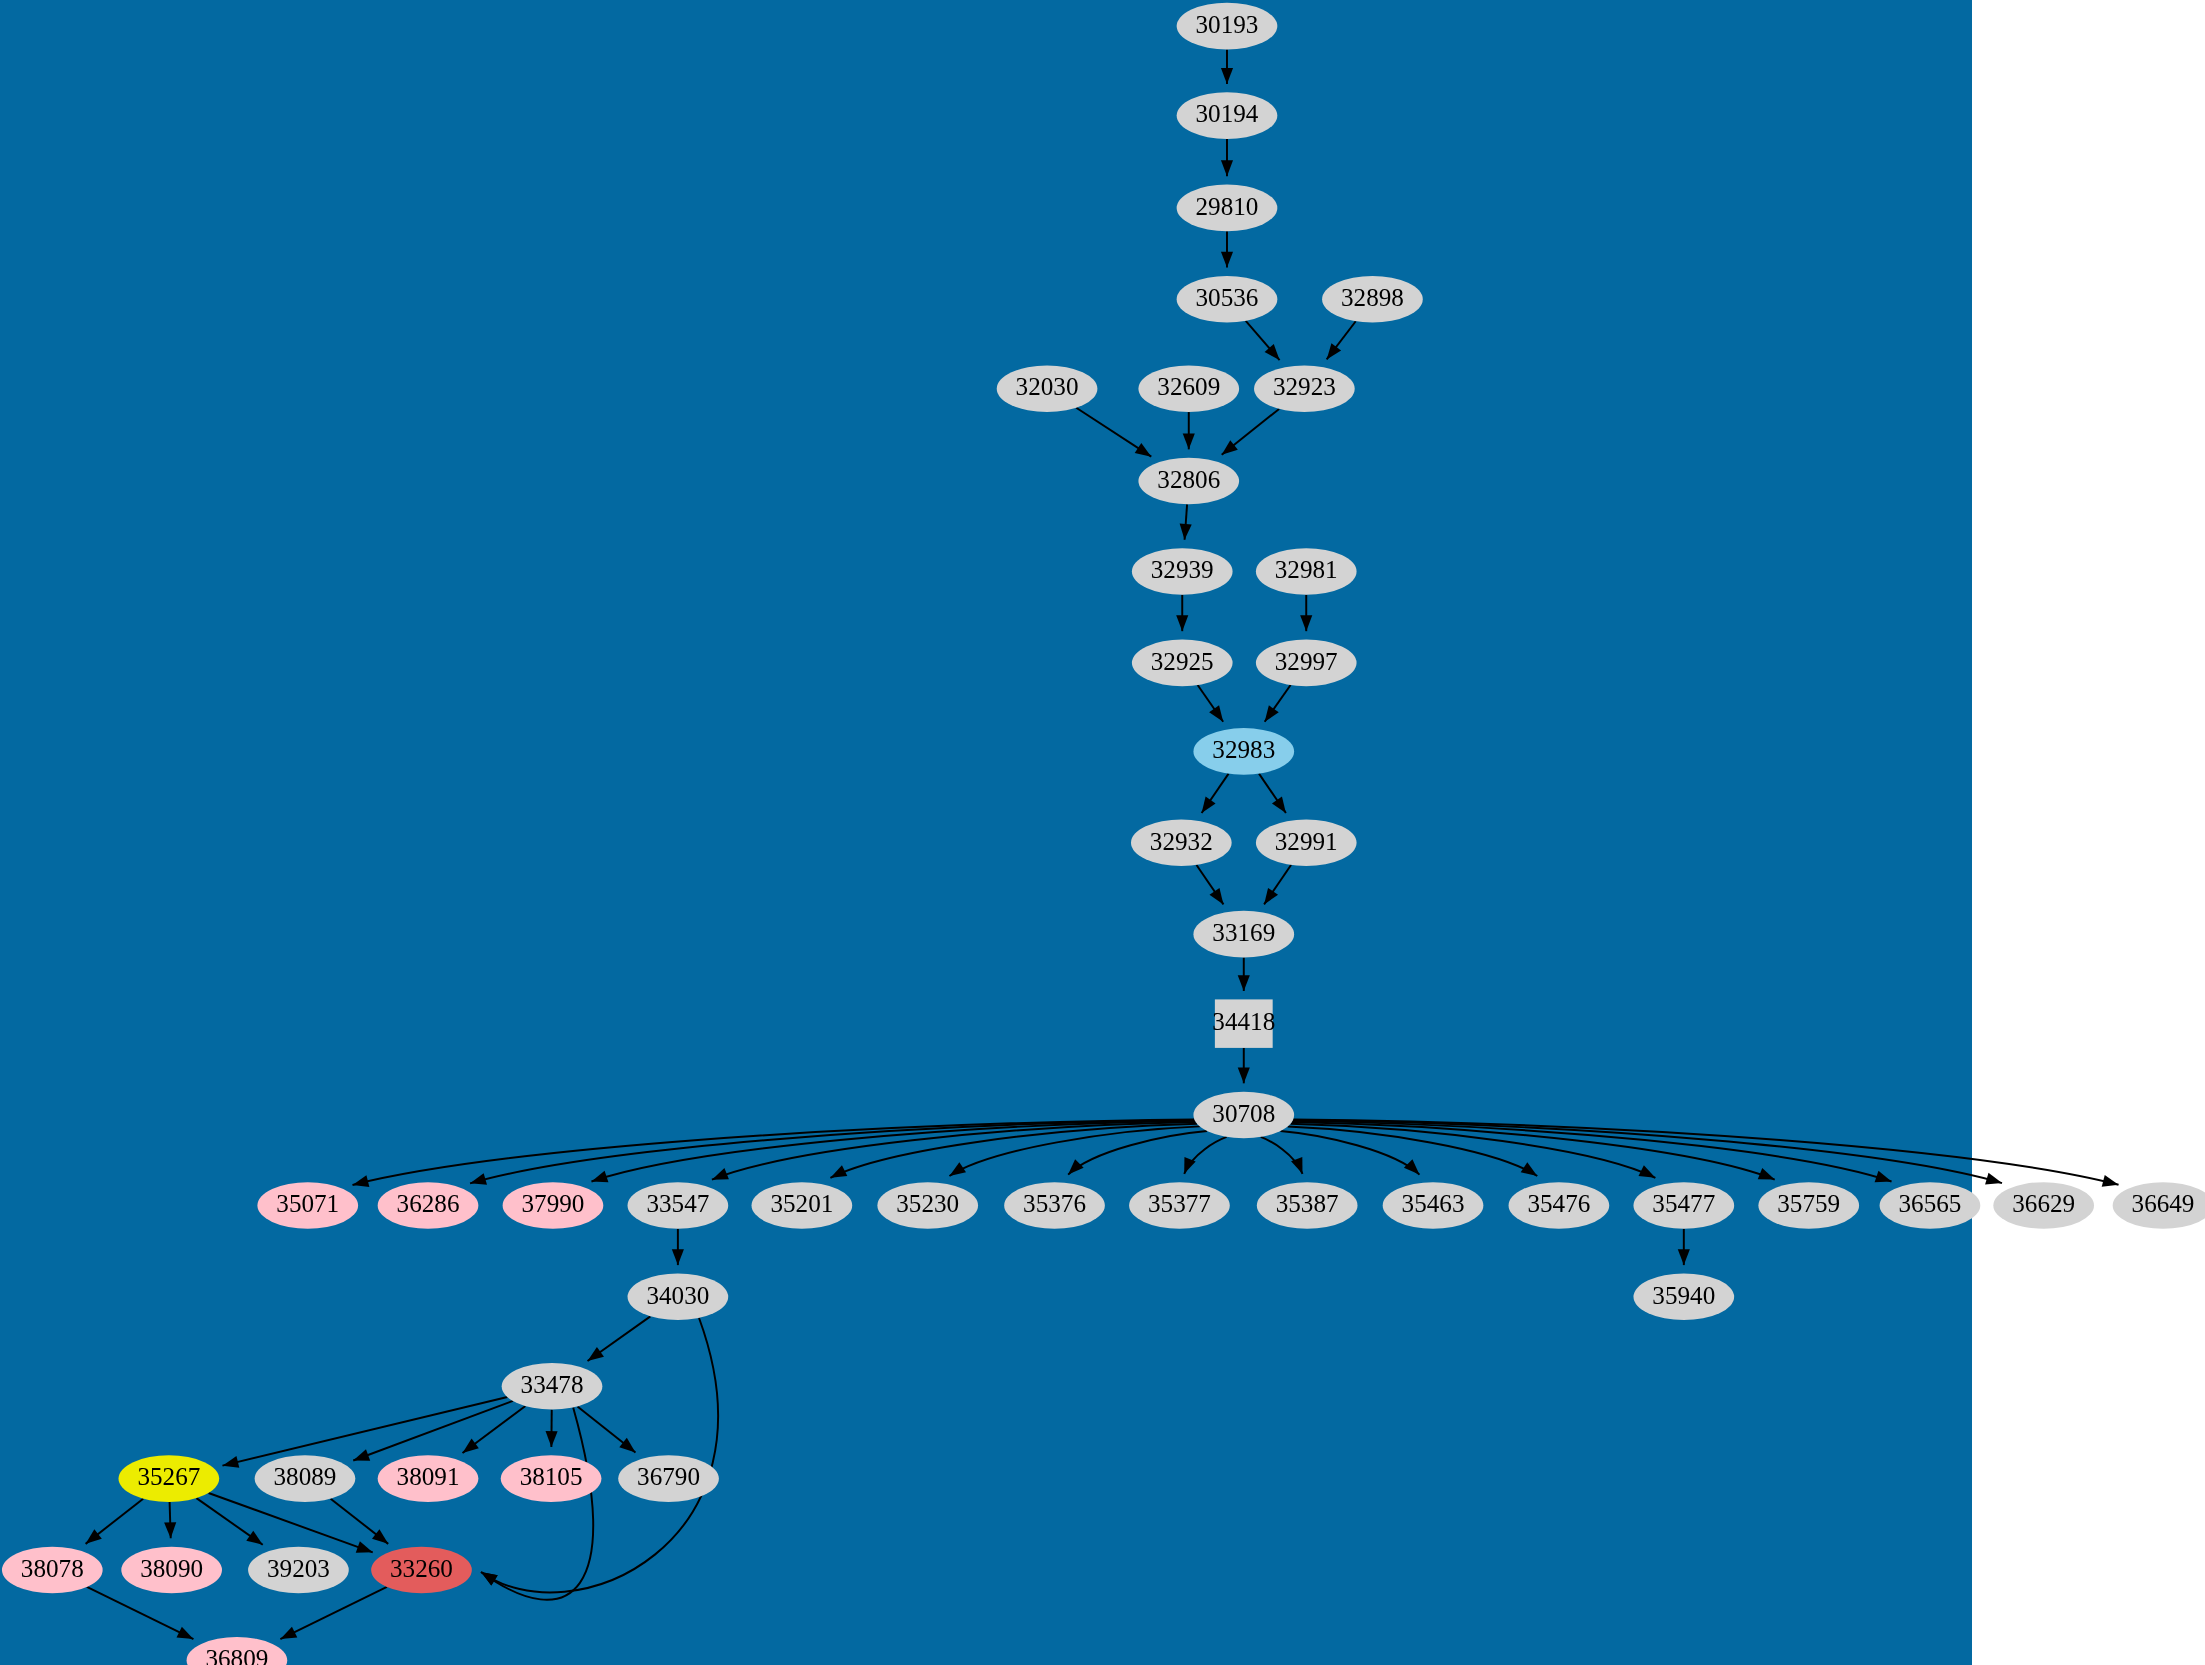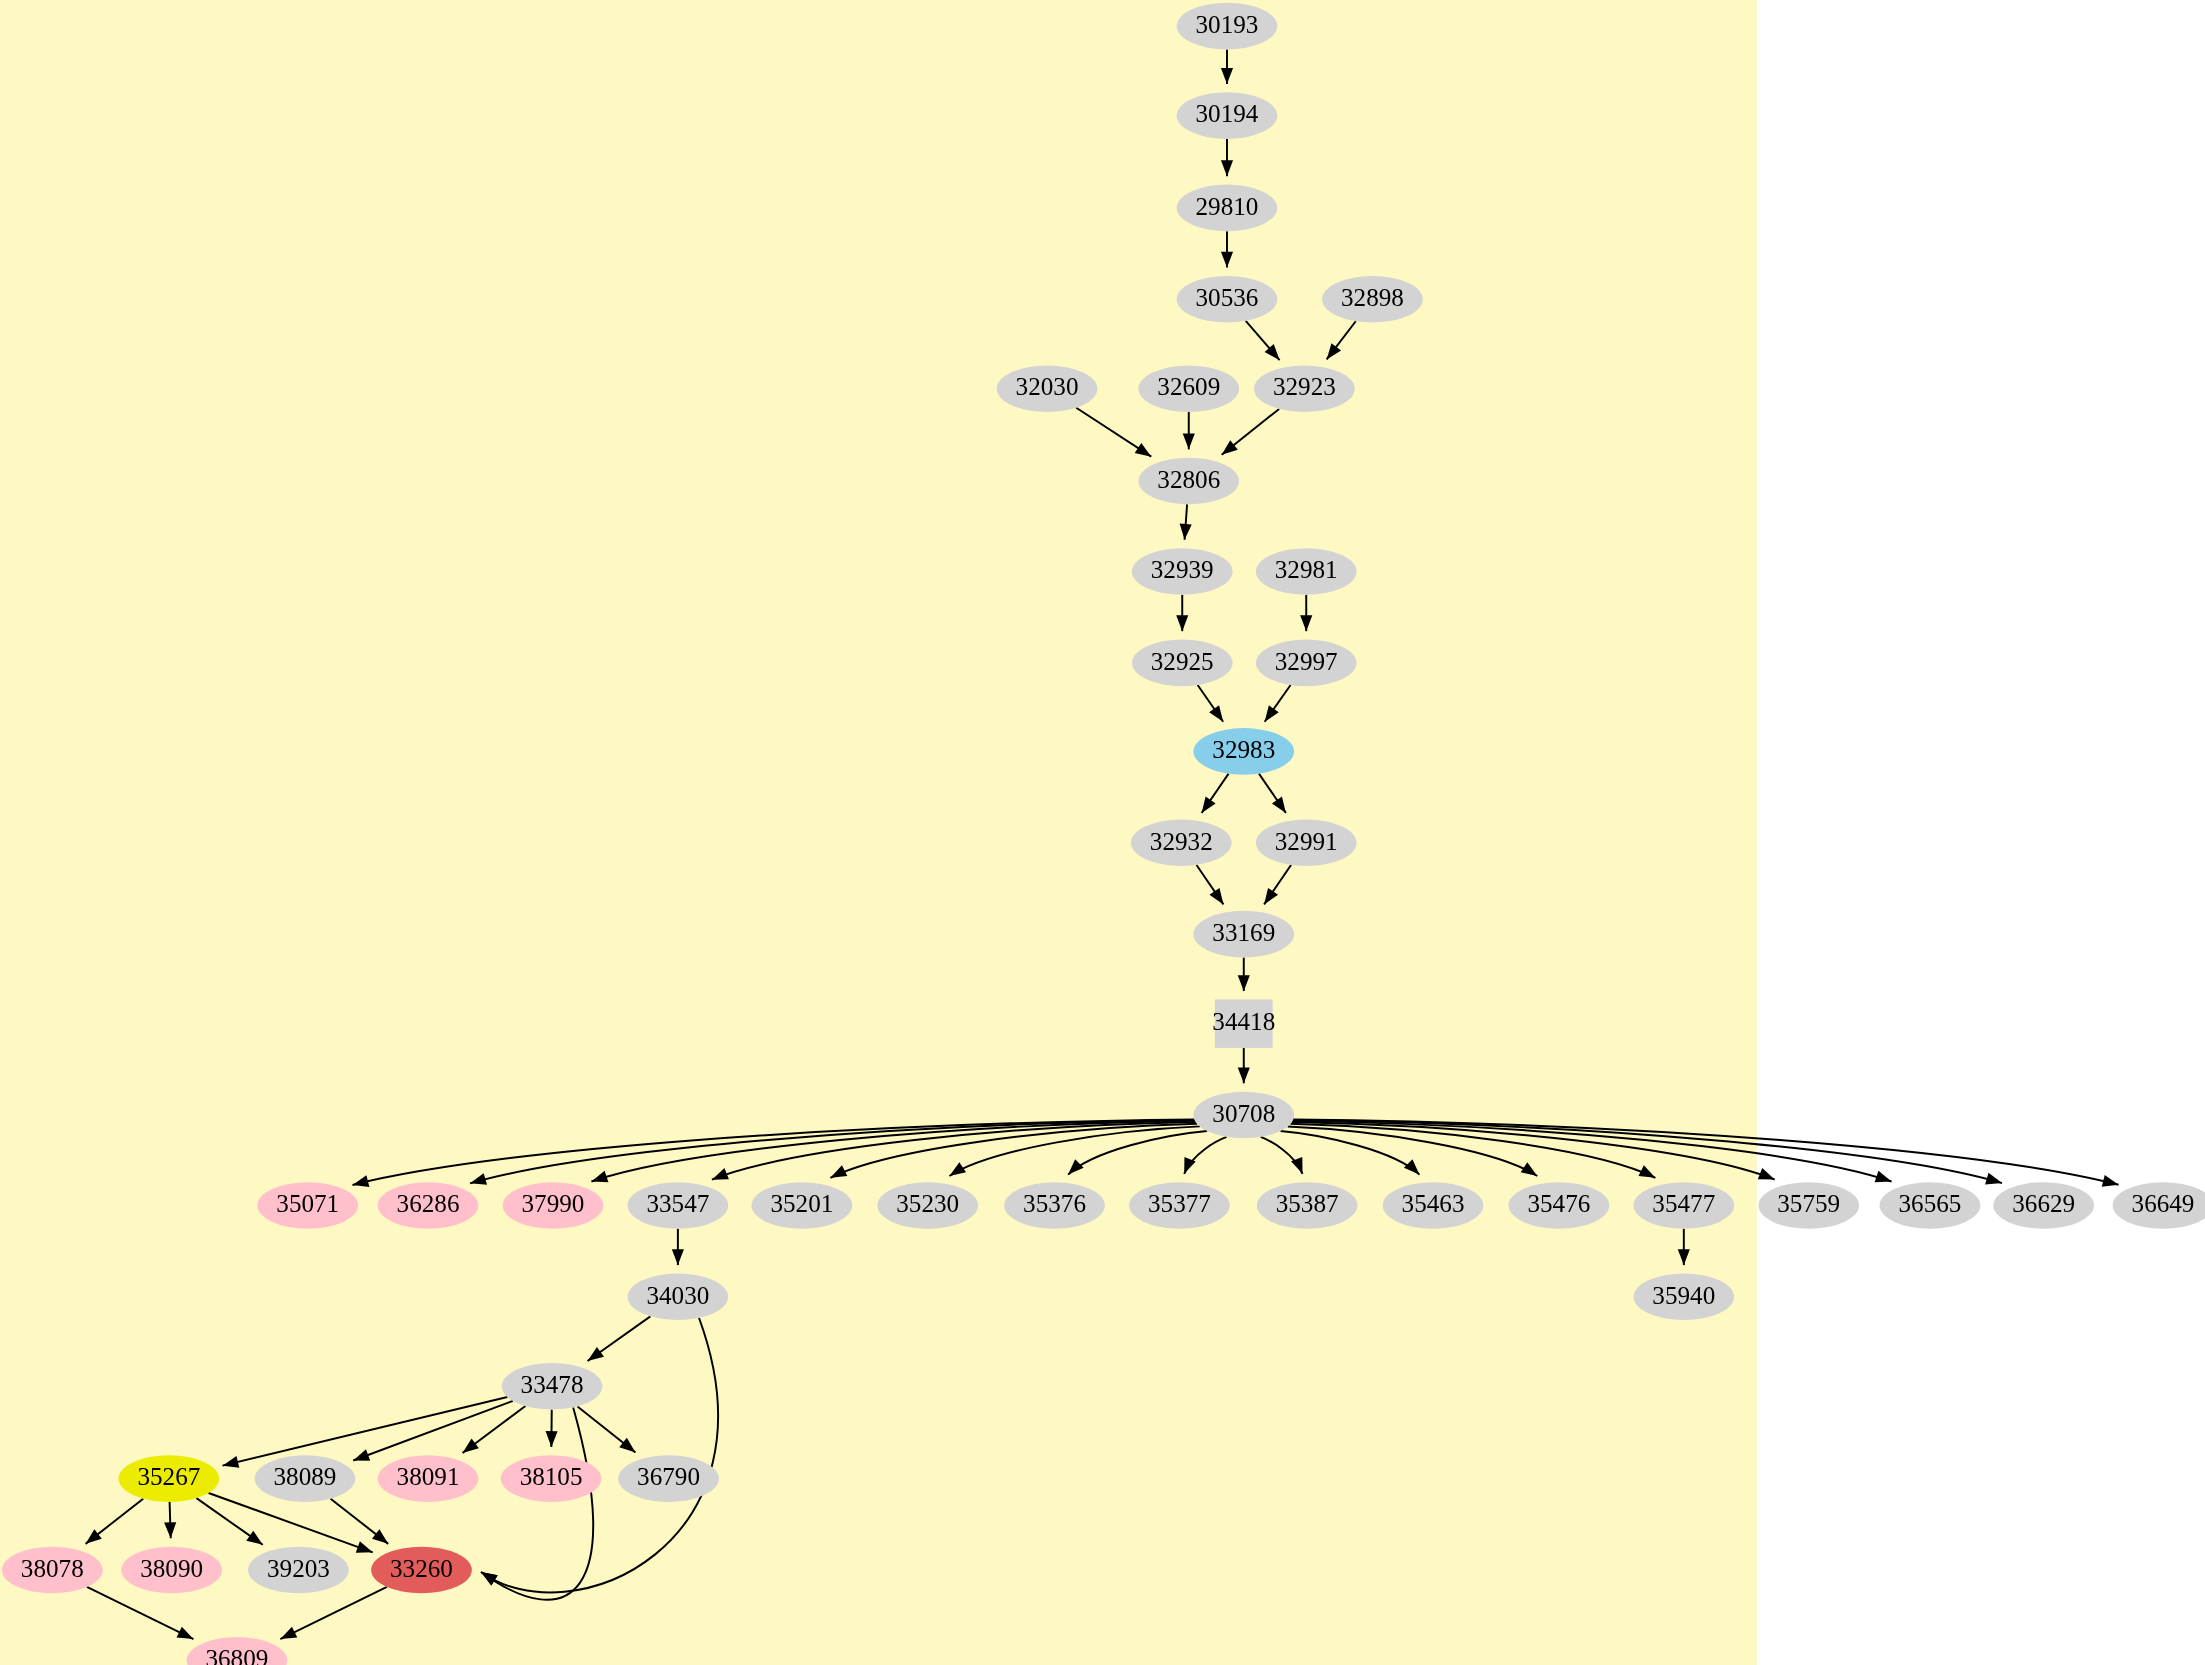--- a/index.html
+++ b/index.html
@@ -2,23 +2,23 @@
 <html style="font-size:15px"><head>
 <meta charset="utf-8">
 <style>
   html, body {
     margin: 0;
     padding: 0;
     background: #ffffff;
   }
   #canvas {
     position: relative;
-    width: 1757px;
+    width: 1972px;
     height: 1666px;
-    background: #fef9c3;
+    background: #0369a1;
     font-family: "Liberation Serif", "DejaVu Serif", serif;
   }
   svg#graph {
     position: absolute;
     top: 0;
     left: 0;
     width: 2206px;
     height: 1666px;
     display: block;
   }

